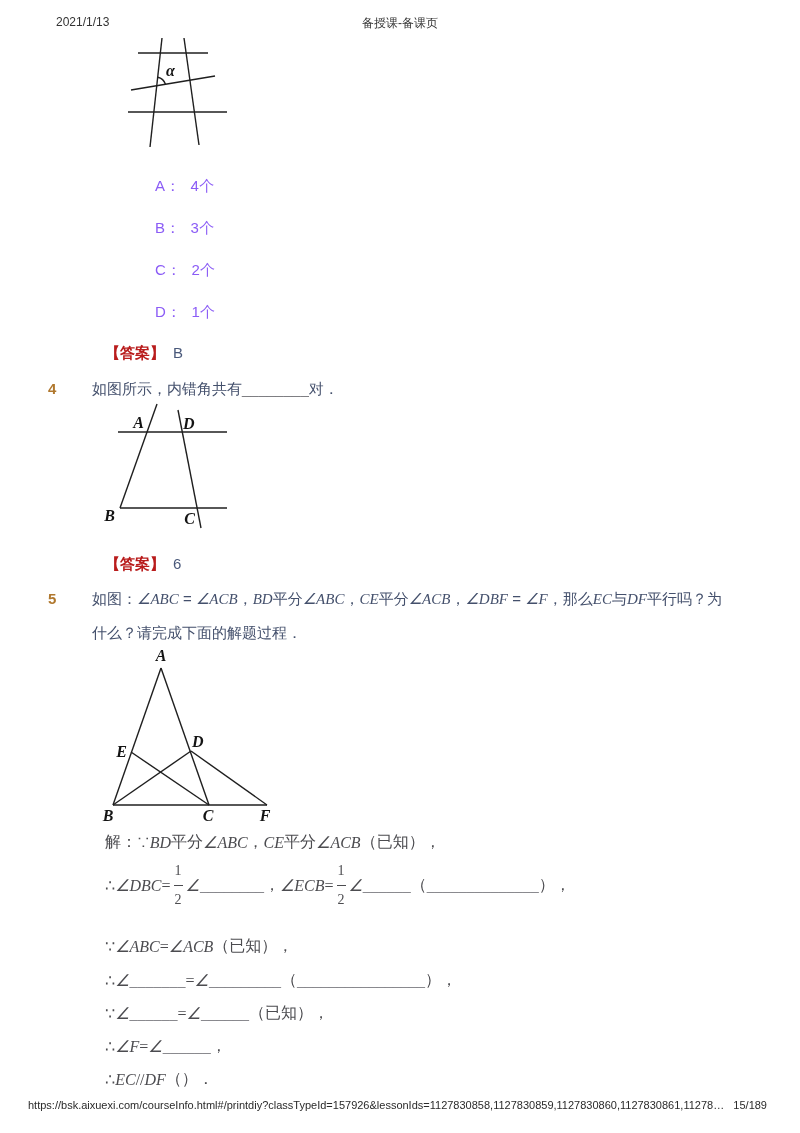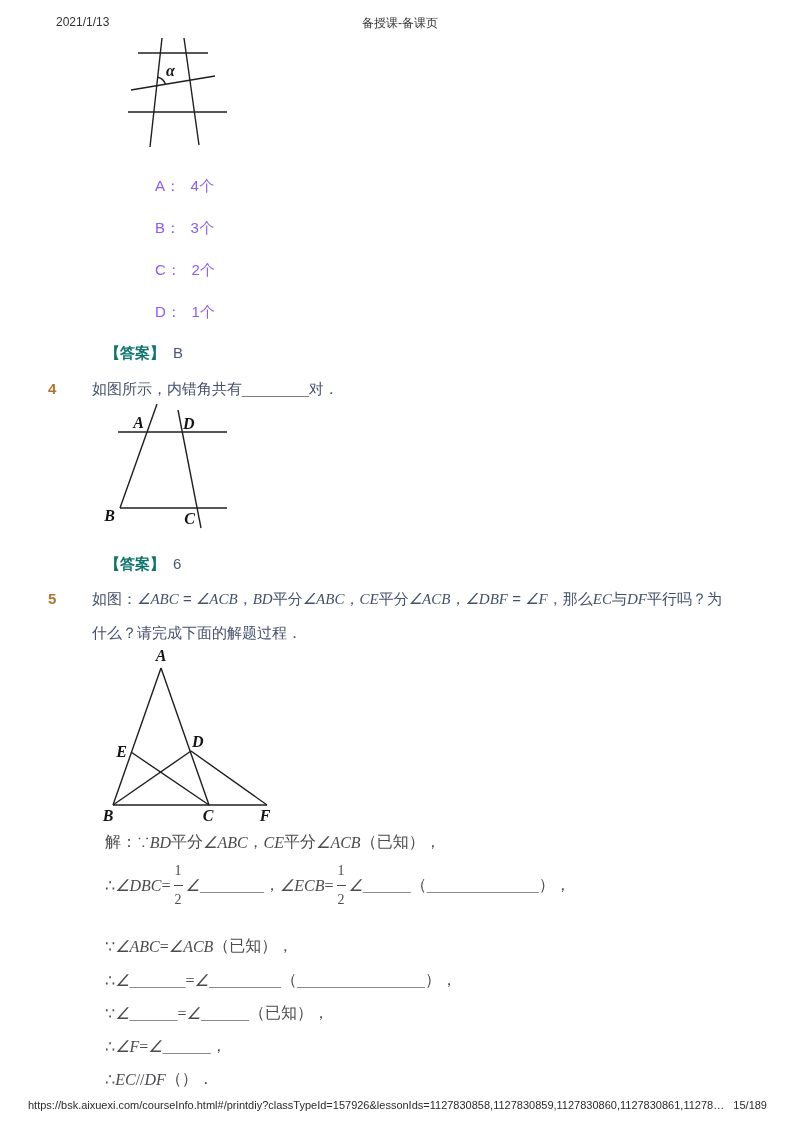--- a/index.html
+++ b/index.html
@@ -10,21 +10,21 @@
   .hdr{top:15px;font-size:12px;color:#333;}
   .hdr-date{left:56px;}
   .hdr-title{left:0;width:100%;text-align:center;}
   .ftr{top:1099px;font-size:11px;color:#2a2a2a;}
   .ftr-url{left:28px;}
   .ftr-page{right:33px;text-align:center;}
   
   .opt{left:107px;font-size:15px;color:#8b5cf6;letter-spacing:.3px;margin-left:48px;}
   .opt .val{margin-left:10px;}
   .ansrow{left:105px;font-size:15px;}
-  .ans-label{font-weight:bold;color:#0f766e;}
+  .ans-label{font-weight:bold;color:#b91c1c;}
   .ans-val{margin-left:8px;color:#49587a;}
   
   .qnum{left:48px;font-size:15px;font-weight:bold;color:#b0782e;}
   .qtext{left:92px;font-size:15px;color:#44506c;}
   
   .sol{left:105px;font-size:16px;color:#4c4c50;font-family:"Liberation Serif",serif;
        display:flex;align-items:center;}
   .it{font-style:italic;font-family:Liberation Serif, serif;}
   .blank{color:#77777c;letter-spacing:0;}
   .frac{display:inline-flex;flex-direction:column;align-items:center;vertical-align:middle;

